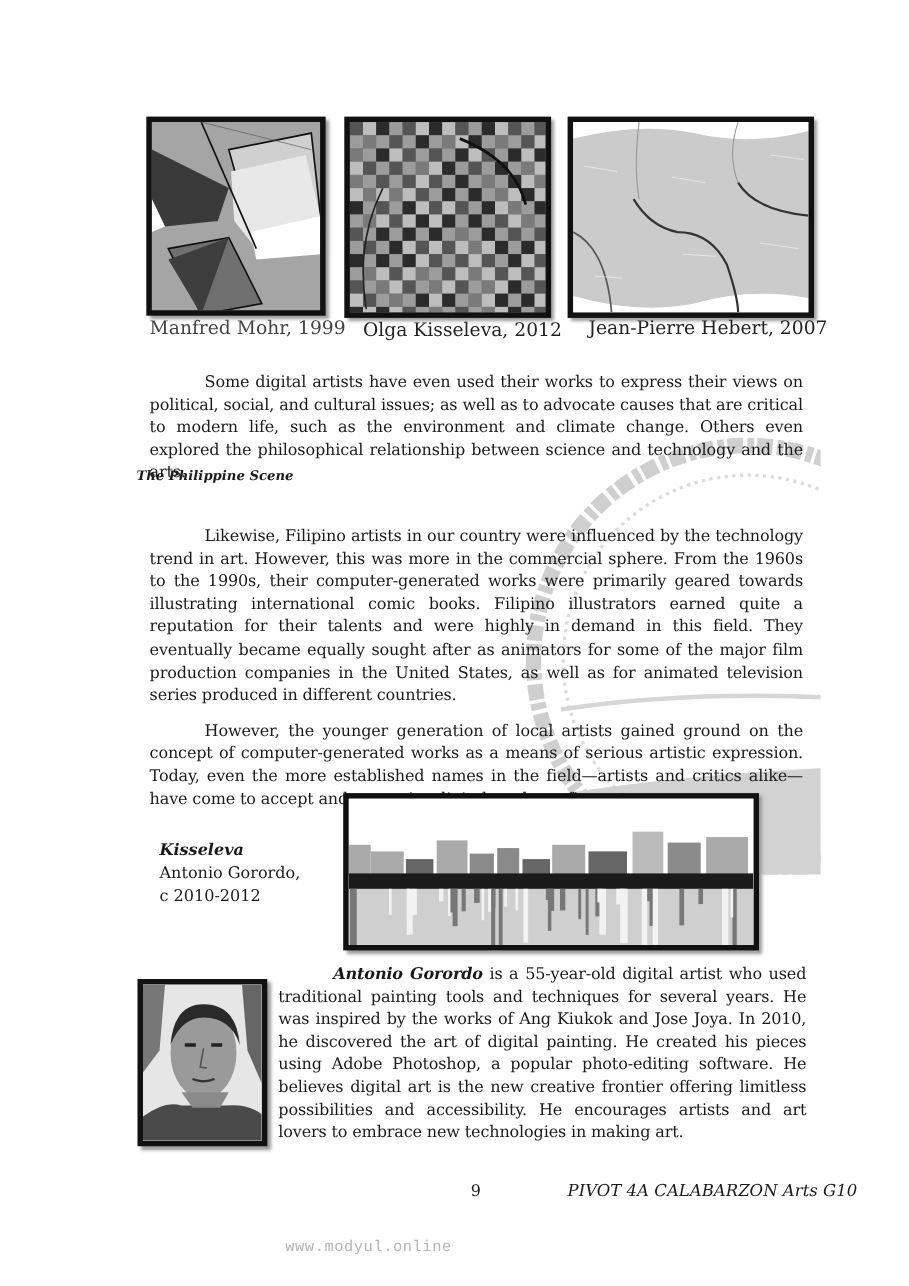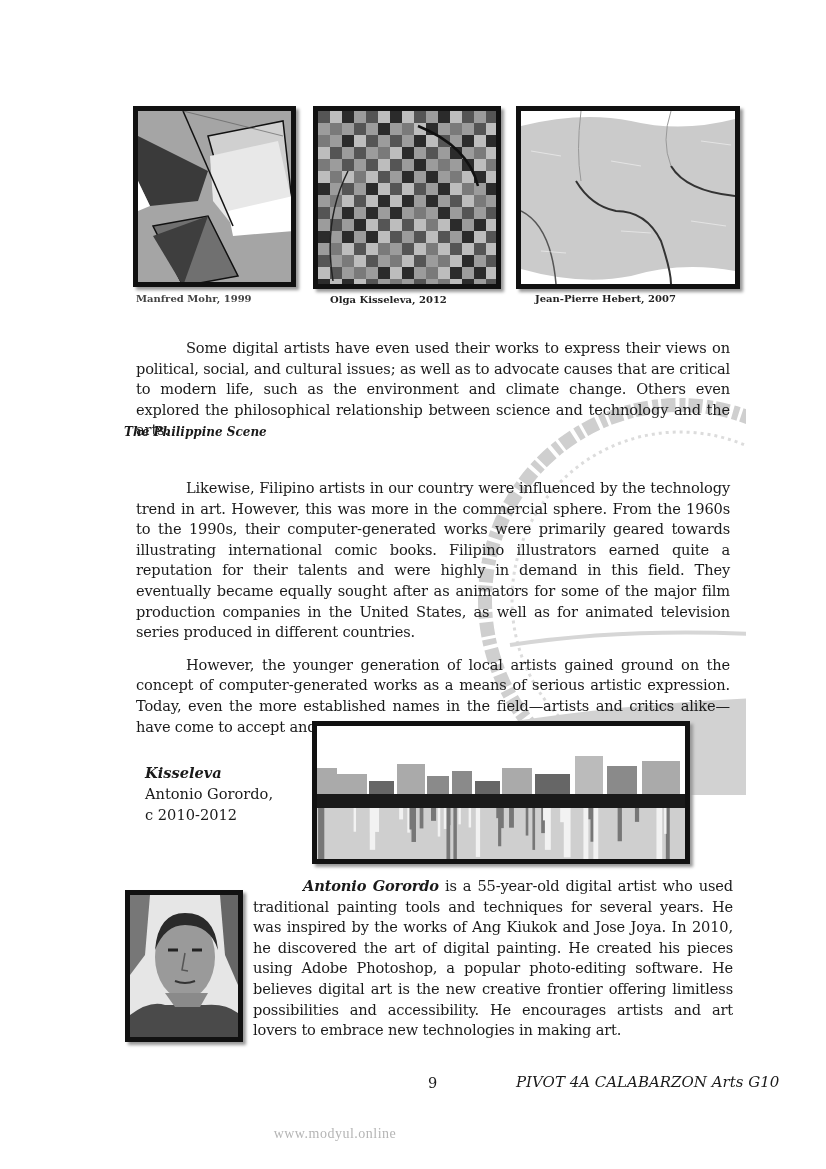--- a/index.html
+++ b/index.html
@@ -6,39 +6,39 @@
   body { width: 826px; height: 1169px; position: relative; overflow: hidden;
          font-family: "DejaVu Serif", serif; color: #1a1a1a; }
 
   
   #seal { position: absolute; left: 470px; top: 395px; width: 276px; height: 400px; overflow: hidden; z-index: 0; }
 
   .frame { position: absolute; background: #111; box-shadow: 3px 3px 3px #999; z-index: 2; }
   .frame .inner { position: absolute; left: 5px; top: 5px; right: 5px; bottom: 5px; overflow: hidden; background: #ddd; }
   .frame svg { width: 100%; height: 100%; display: block; }
 
-  .caption { position: absolute; font-size: 10px; line-height: 18px; white-space: nowrap; color: #222; z-index: 2; font-weight: bold; }
+  .caption { position: absolute; font-size: 17px; line-height: 18px; white-space: nowrap; color: #222; z-index: 2; }
 
   .para { position: absolute; left: 124px; width: 618px; font-size: 14.6px; line-height: 20.6px;
           text-align: justify; z-index: 1; letter-spacing: -0.15px; }
   .para p { margin: 12px; text-indent: 50px; }
   .heading { position: absolute; left: 124px; top: 425px; font-size: 12px; font-weight: bold; font-style: italic; z-index: 1; }
 
   .side-caption { position: absolute; left: 145px; top: 762px; font-size: 14.6px; line-height: 21px; z-index: 1; }
   .side-caption .t { font-weight: bold; font-style: italic; }
 
   .bio { position: absolute; left: 253px; top: 876px; width: 480px; font-size: 14.6px; line-height: 20.6px;
          text-align: justify; z-index: 1; letter-spacing: -0.15px; }
   .bio p { margin: 0; text-indent: 50px; }
   .bio b { font-style: italic; }
 
   .page-num { position: absolute; left: 428px; top: 1075px; font-size: 14.5px; }
   .footer-title { position: absolute; left: 516px; top: 1073px; font-size: 15px; font-style: italic; }
   .site { position: absolute; left: 0; width: 670px; top: 1126px; text-align: center;
-          font-family: Liberation Serif, serif; font-size: 14px; color: #b5b5b5; letter-spacing: 0.5px; }
+          font-family: Liberation Mono, monospace; font-size: 14px; color: #b5b5b5; letter-spacing: 0.5px; }
 </style>
 </head>
 <body>
 
 <div id="seal">
   <svg width="420" height="420" viewBox="0 0 420 420" style="position:absolute;left:0;top:0;">
     <circle cx="210" cy="205" r="195" fill="none" stroke="#cfcfcf" stroke-width="14" stroke-dasharray="6 3 14 4"></circle>
     <circle cx="210" cy="205" r="168" fill="none" stroke="#dcdcdc" stroke-width="3" stroke-dasharray="3 4"></circle>
     <path d="M40 250 Q 160 232 300 240" stroke="#d6d6d6" stroke-width="4" fill="none"></path>
     <path d="M20 330 Q 200 300 420 300 L420 420 L20 420 Z" fill="#d2d2d2"></path>

